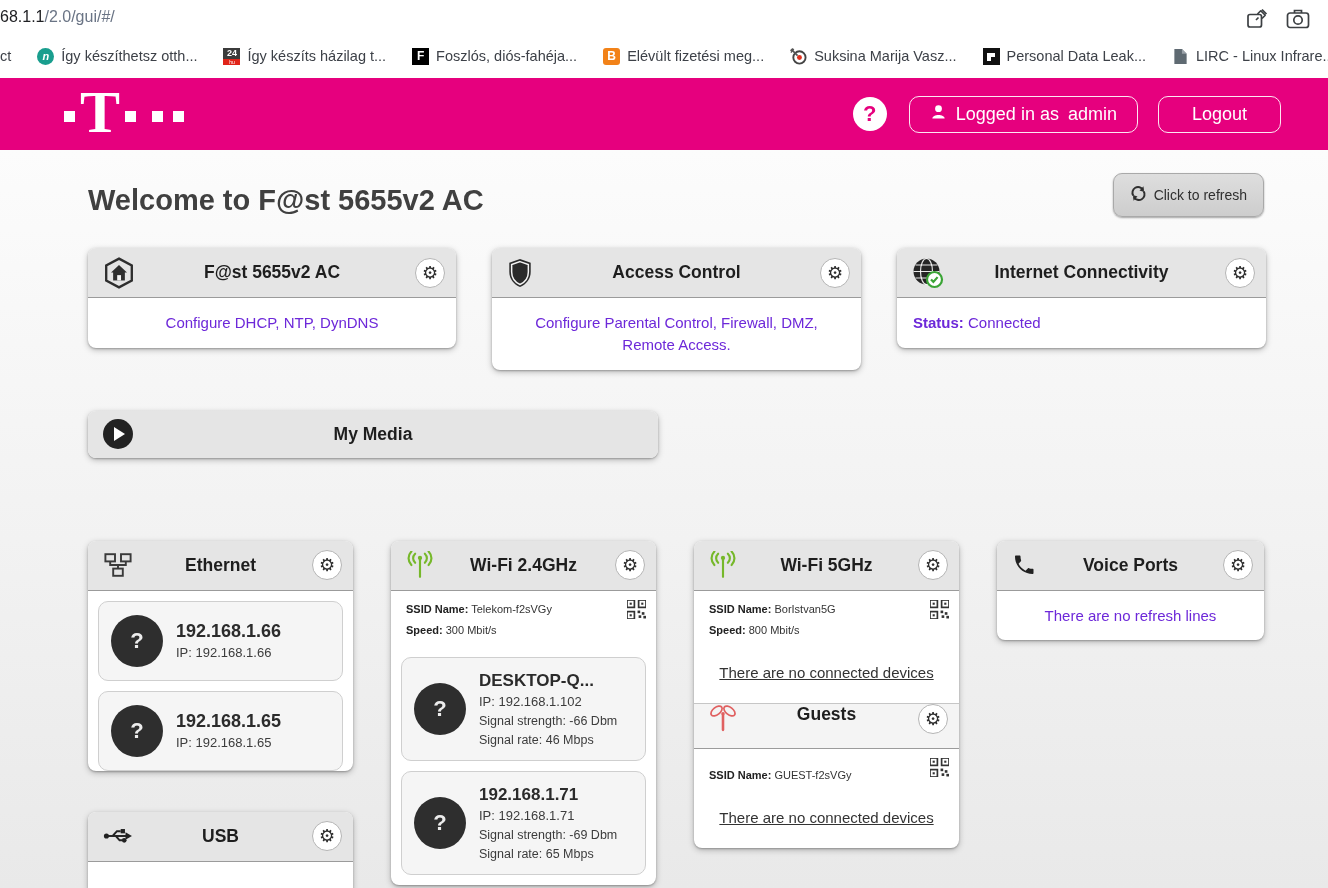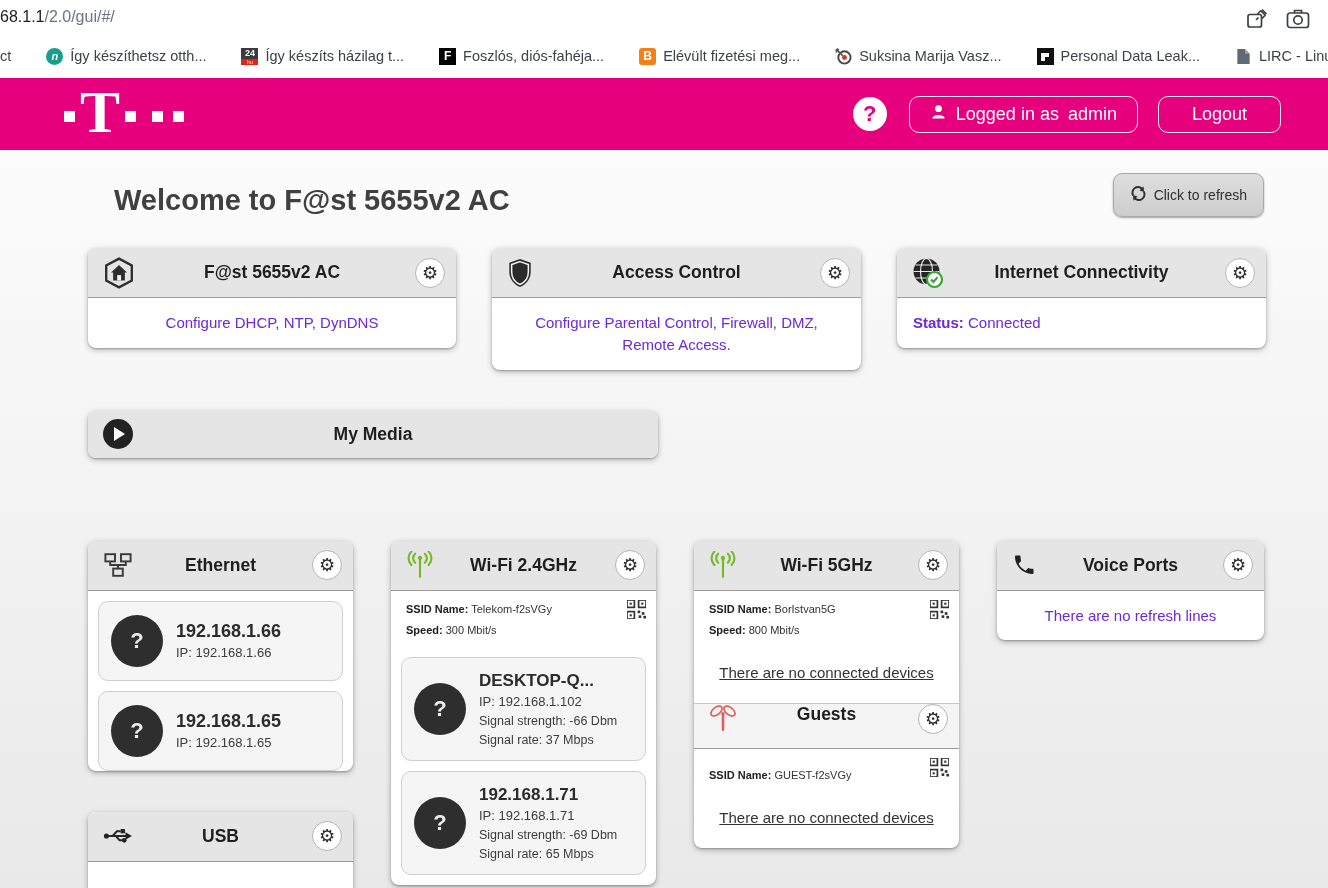--- a/index.html
+++ b/index.html
@@ -7,21 +7,21 @@
   body { font-family:"Liberation Sans", sans-serif; background:#fff; position:relative; }
 
   
   .browser-top { height:38px; display:flex; align-items:center; padding:0 18px 0 0; background:#fff; }
   .url-text { font-size:16px; margin-top:-4px; }
   .url-host { color:#202124; }
   .url-path { color:#6a7485; }
   .chrome-icons { margin-left:auto; display:flex; gap:18px; align-items:center; }
   .chrome-icons svg { display:block; }
 
-  .bookmarks-bar { height:40px; display:flex; align-items:center; gap:35px; padding:0 0 4px 0; background:#fff; white-space:nowrap; overflow:hidden; }
+  .bookmarks-bar { height:40px; display:flex; align-items:center; gap:26px; padding:0 0 4px 0; background:#fff; white-space:nowrap; overflow:hidden; }
   .bm { display:flex; align-items:center; gap:7px; font-size:14.5px; color:#3d4148; cursor:pointer; }
   .fav { width:17px; height:17px; flex:0 0 17px; display:flex; align-items:center; justify-content:center; }
   .fav-n { background:#199e8e; border-radius:50%; color:#fff; font-size:11px; font-style:italic; font-weight:bold; }
   .fav-24 { background:#3b3b3b; flex-direction:column; justify-content:flex-start; }
   .fav-24 .t24 { color:#fff; font-size:9px; font-weight:bold; line-height:11px; }
   .fav-24 .thu { background:#e02419; color:#fff; font-size:5px; line-height:6px; width:100%; text-align:center; }
   .fav-f { background:#000; color:#fff; font-size:12px; font-weight:bold; }
   .fav-b { background:#f28218; border-radius:3px; color:#fff; font-size:12px; font-weight:bold; }
   .fav-pdl { background:#111; position:relative; }
   .fav-pdl i { position:absolute; left:4px; top:5px; width:8px; height:4px; background:#fff; }
@@ -33,21 +33,21 @@
   .tlogo .sq { width:11px; height:11px; background:#fff; margin-top:25px; }
   .tlogo .tee { font-family:"Liberation Serif", serif; font-weight:bold; font-size:60px; line-height:52px; margin:0 5px; }
   .tlogo .g1 { margin-left:16px; } .tlogo .g2 { margin-left:10px; }
   .help-circle { margin-left:auto; width:34px; height:34px; border-radius:50%; background:#fff; color:#e6007e; font-size:22px; font-weight:bold; display:flex; align-items:center; justify-content:center; cursor:pointer; }
   .mh-btn { height:37px; border:1.5px solid rgba(255,255,255,.9); border-radius:10px; background:transparent; color:#fff; font-size:18px; font-family:inherit; display:flex; align-items:center; gap:9px; padding:0 20px; cursor:pointer; }
   .login-btn { margin-left:22px; }
   .logout-btn { margin-left:20px; padding:0 33px; }
 
   
   .content { height:738px; background:linear-gradient(#fcfcfc, #e9e9e9); padding:0 64px 0 88px; }
-  .page-head { display:flex; align-items:flex-start;margin-left:26px; }
+  .page-head { display:flex; align-items:flex-start; }
   .page-title { font-size:29px; font-weight:bold; color:#404040; margin-top:34px; }
   .refresh-btn { margin-left:auto; margin-top:23px; display:flex; align-items:center; gap:7px; background:linear-gradient(#dedede,#cdcdcd); border:1px solid #a9a9a9; border-radius:9px; box-shadow:0 1px 2px rgba(0,0,0,.35); padding:11px 16px; font-size:14px; color:#2f2f2f; font-family:inherit; cursor:pointer; }
 
   .card { background:#fff; border-radius:8px; box-shadow:0 1px 2px rgba(0,0,0,.25), 0 2px 6px rgba(0,0,0,.25); }
   .card-head { position:relative; height:50px; background:#e5e5e5; border-bottom:1px solid #9b9b9b; border-radius:8px 8px 0 0; display:flex; align-items:center; justify-content:center; cursor:pointer; }
   .card-head.solo { border-bottom:none; border-radius:8px; }
   .hicon { position:absolute; left:15px; display:flex; align-items:center; }
   .gear-btn { position:absolute; right:11px; width:30px; height:30px; border-radius:50%; background:#fff; border:1px solid #b5b5b5; display:flex; align-items:center; justify-content:center; font-size:18px; line-height:1; color:#2f2f2f; cursor:pointer; padding:0; }
   .card-title { font-size:17.5px; font-weight:bold; color:#1e1e1e; }
   .card-body { padding:14px 16px; font-size:15px; color:#6d28d9; line-height:1.45; }
@@ -337,21 +337,21 @@
         </span>
         <div class="info-line"><b>SSID Name:</b> <span>Telekom-f2sVGy</span></div>
         <div class="info-line"><b>Speed:</b> <span>300 Mbit/s</span></div>
       </div>
       <div class="device">
         <div class="avatar">?</div>
         <div>
           <div class="dev-name sm">DESKTOP-Q...</div>
           <div class="dev-ip">IP: 192.168.1.102</div>
           <div class="dev-detail">Signal strength: -66 Dbm</div>
-          <div class="dev-detail">Signal rate: 37 Mbps</div>
+          <div class="dev-detail">Signal rate: 46 Mbps</div>
         </div>
       </div>
       <div class="device">
         <div class="avatar">?</div>
         <div>
           <div class="dev-name sm">192.168.1.71</div>
           <div class="dev-ip">IP: 192.168.1.71</div>
           <div class="dev-detail">Signal strength: -69 Dbm</div>
           <div class="dev-detail">Signal rate: 65 Mbps</div>
         </div>

